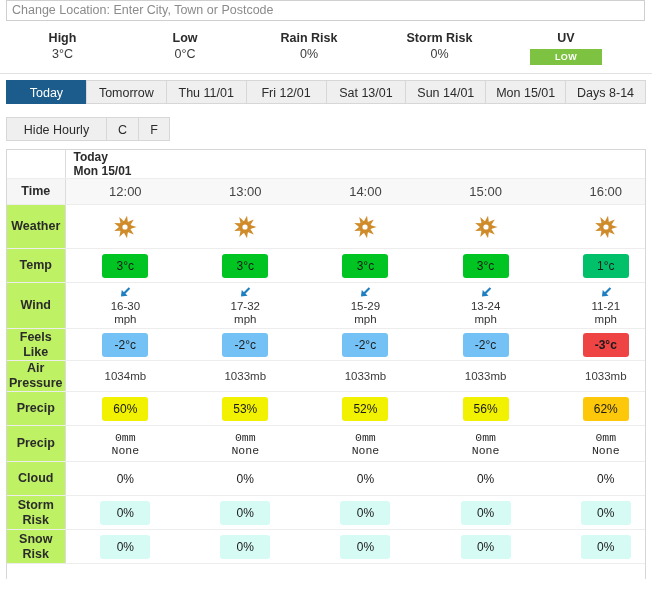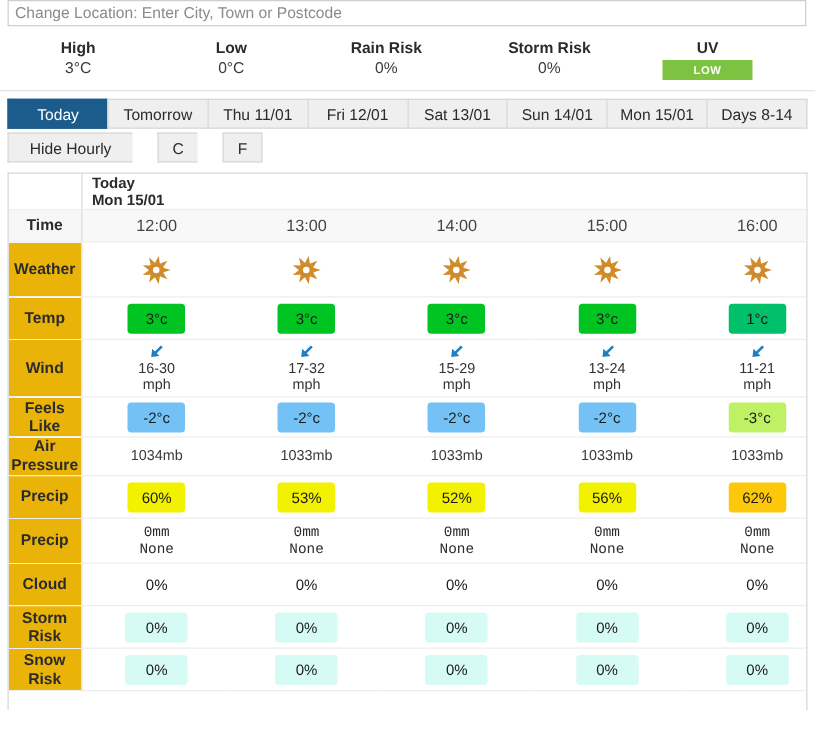--- a/index.html
+++ b/index.html
@@ -95,21 +95,21 @@
   }
   .tab:last-child { border-right: 1px solid #d7d7d7; }
   .tab.active {
     background: #1b5c8c;
     color: #ffffff;
     border-color: #1b5c8c;
     font-weight: normal;
   }
   .tabrow.primary .tab { flex: 1 1 0; }
 
-  .tabrow.secondary { margin-top: 3px; gap: 20px; }
+  .tabrow.secondary { margin-top: 13px; }
   .tabrow.secondary .tab.hide-hourly { width: 100px; }
   .tabrow.secondary .tab.unit { width: 32px; }
 
   
   .table-wrap {
     margin: 8px 6px 0 6px;
     border: 1px solid #d7d7d7;
     border-bottom: none;
     height: 430px;
     overflow: hidden;
@@ -118,21 +118,21 @@
   }
   table.forecast {
     border-collapse: collapse;
     table-layout: fixed;
     width: 1380px;
   }
   table.forecast td, table.forecast th { padding: 0; }
 
   .rowlabel {
     width: 58px;
-    background: #eab308;
+    background: #bef264;
     border-right: 1px solid #dcdcdc;
     border-bottom: 1px solid #ededed;
     font-size: 12.5px;
     font-weight: bold;
     color: #2b2b2b;
     text-align: center;
     vertical-align: middle;
     line-height: 15px;
     position: relative;
     z-index: 2;
@@ -392,21 +392,21 @@
               <span class="wind-speed">11-21</span>
               <span class="wind-speed">mph</span>
             </td>
           </tr>
           <tr class="r-feels">
             <td class="rowlabel">Feels Like</td>
             <td class="datacell"><span class="chip" style="background: rgb(116, 194, 245);">-2°c</span></td>
             <td class="datacell"><span class="chip" style="background: rgb(116, 194, 245);">-2°c</span></td>
             <td class="datacell"><span class="chip" style="background: rgb(116, 194, 245);">-2°c</span></td>
             <td class="datacell"><span class="chip" style="background: rgb(116, 194, 245);">-2°c</span></td>
-            <td class="datacell"><span class="chip" style="background: #bef264;">-3°c</span></td>
+            <td class="datacell"><span class="chip" style="background: #ef4444; font-weight: bold;">-3°c</span></td>
           </tr>
           <tr class="r-press">
             <td class="rowlabel">Air Pressure</td>
             <td class="datacell press-cell">1034mb</td>
             <td class="datacell press-cell">1033mb</td>
             <td class="datacell press-cell">1033mb</td>
             <td class="datacell press-cell">1033mb</td>
             <td class="datacell press-cell">1033mb</td>
           </tr>
           <tr class="r-humid">

